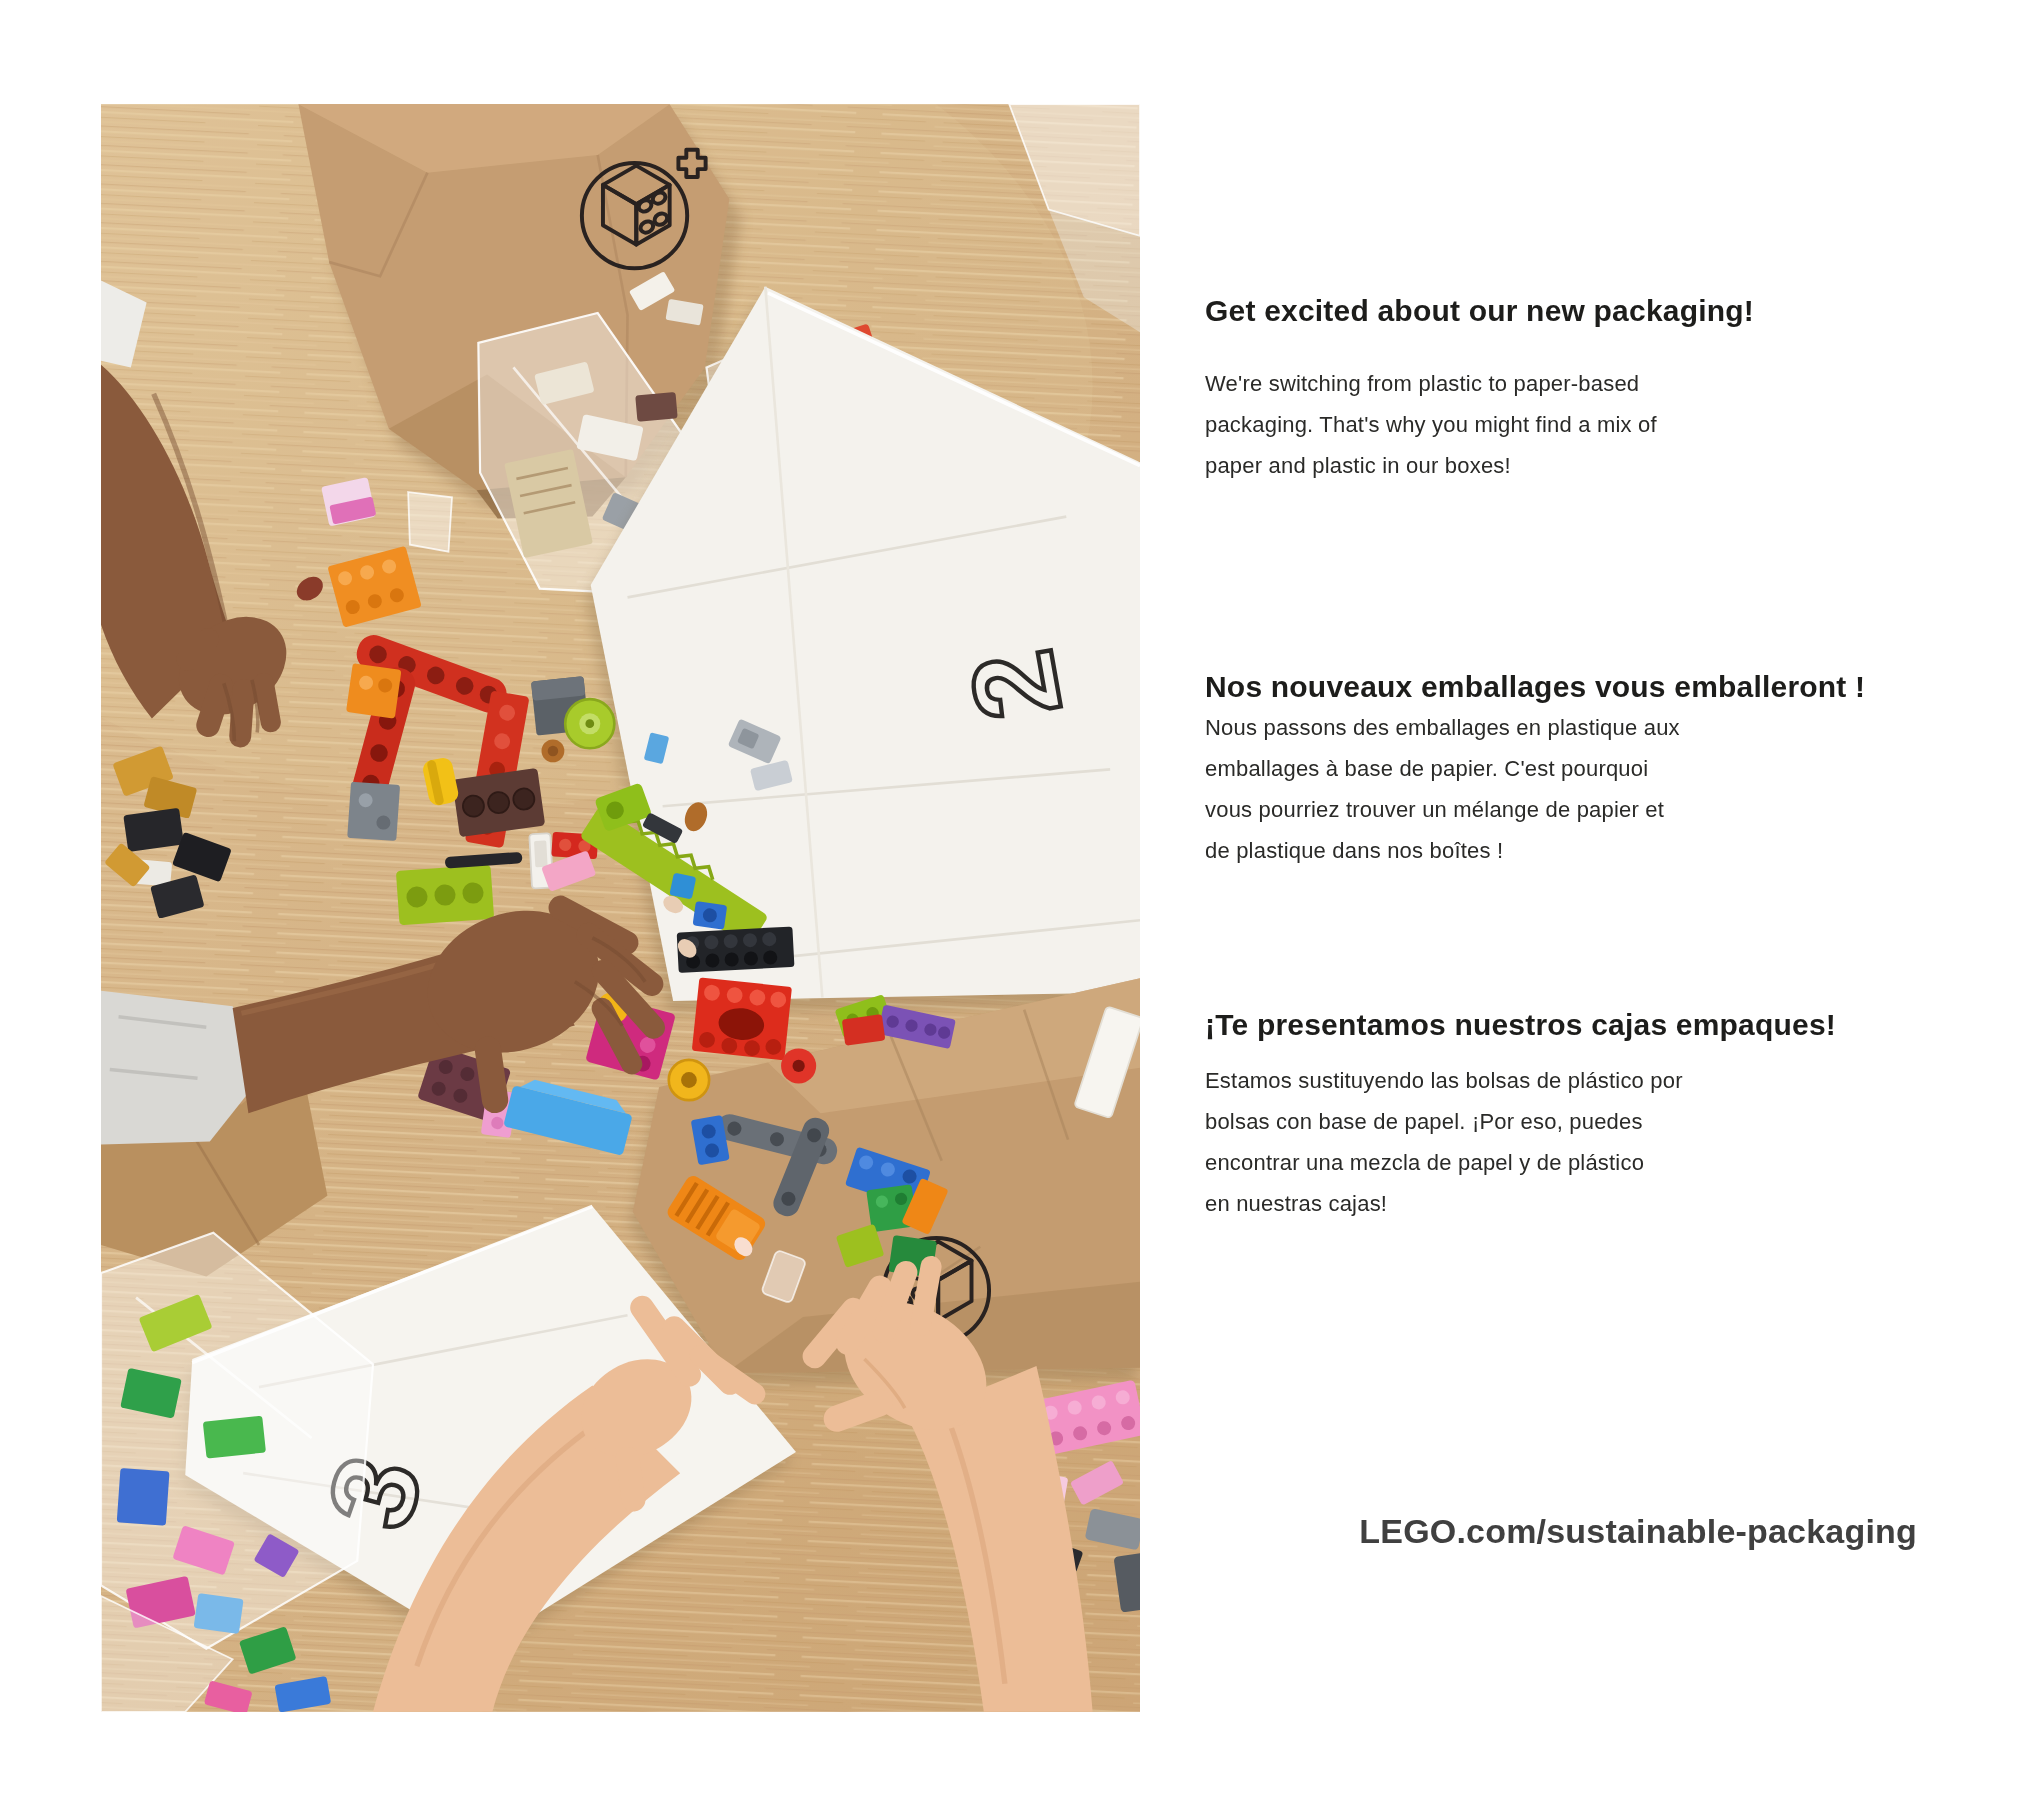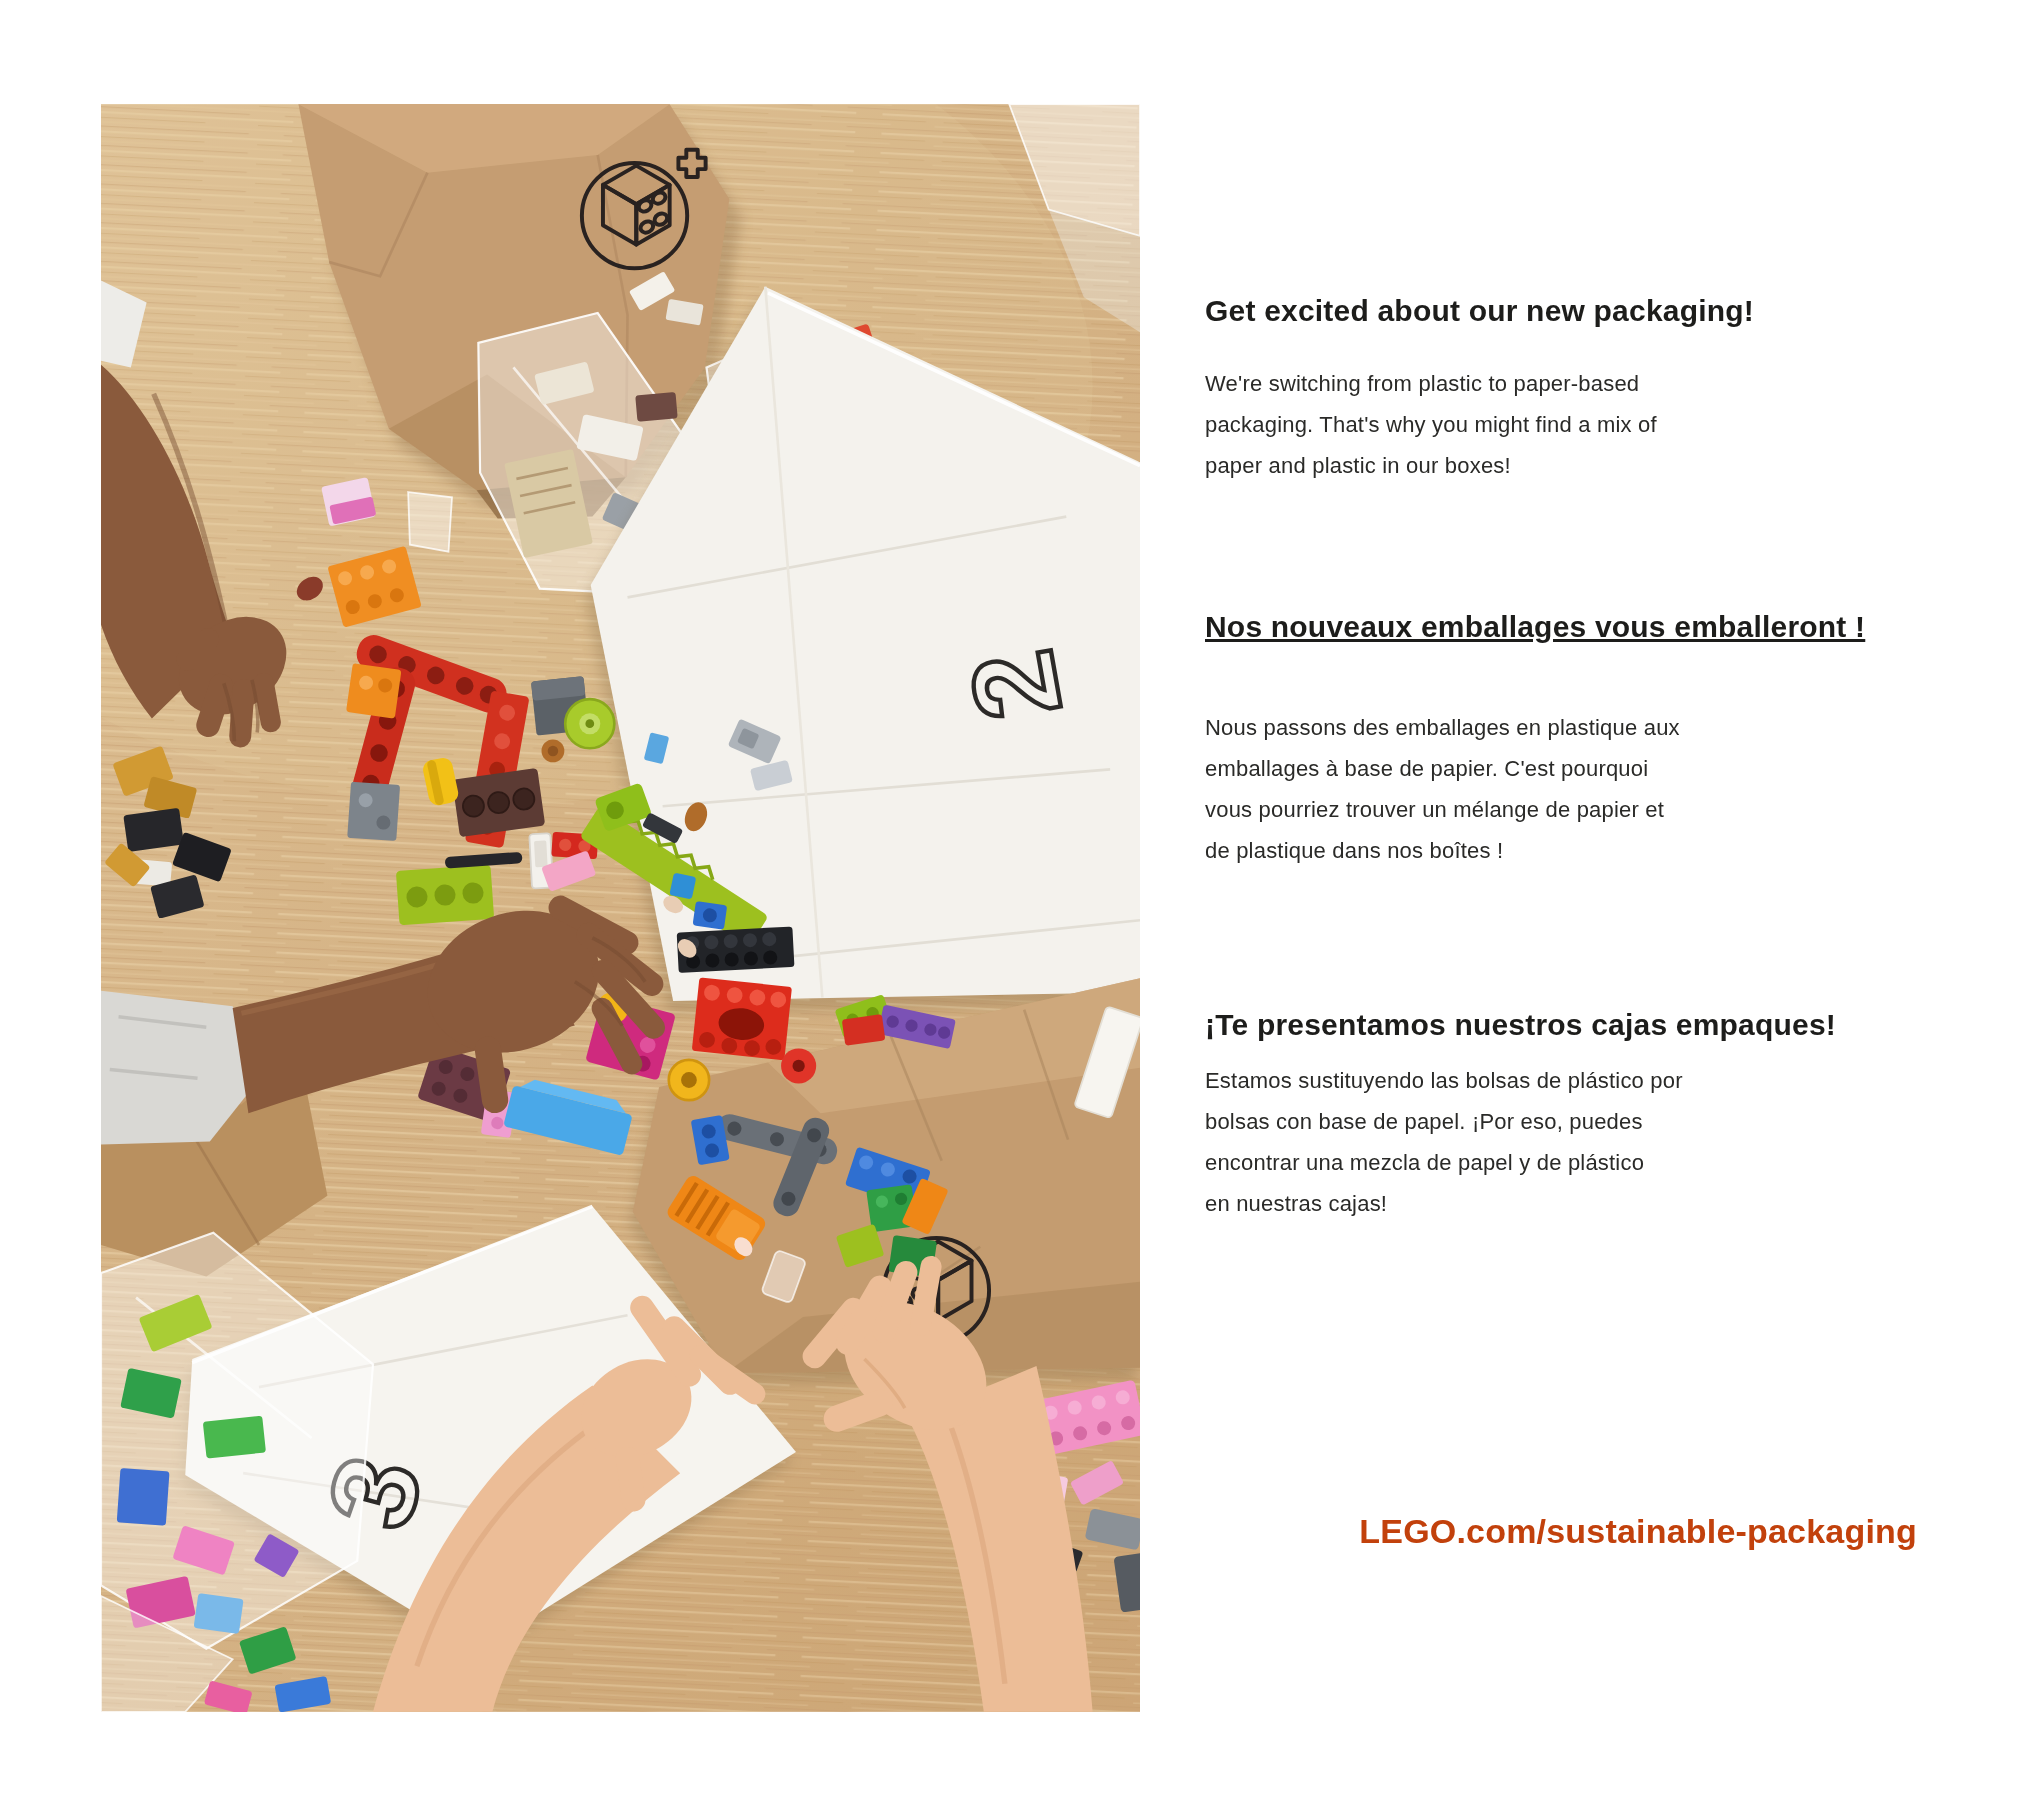--- a/index.html
+++ b/index.html
@@ -14,25 +14,25 @@
   .copy-heading{
     position:absolute;left:1205px;width:772px;
     font-size:30px;font-weight:bold;line-height:35px;letter-spacing:0.2px;color:#1d1d1b;
   }
   .copy-body{
     position:absolute;left:1205px;width:772px;
     font-size:22px;font-weight:400;line-height:41px;letter-spacing:0.2px;color:#2a2a28;
     white-space:pre-line;
   }
   #h-en{top:268px;} #b-en{top:341px;}
-  #h-fr{top:584px;text-decoration:underline;} #b-fr{top:685px;}
+  #h-fr{top:644px;} #b-fr{top:685px;}
   #h-es{top:982px;} #b-es{top:1038px;}
   .footer-url{
     position:absolute;right:105px;top:1512px;
-    font-size:34px;font-weight:bold;letter-spacing:0.2px;color:#c2410c;
+    font-size:34px;font-weight:bold;letter-spacing:0.2px;color:#404040;
   }
 </style>
 </head>
 <body>
 
 <div class="page">
 
   <div class="photo">
     <svg viewBox="0 0 1184 1832" xmlns="http://www.w3.org/2000/svg">
       <defs>

